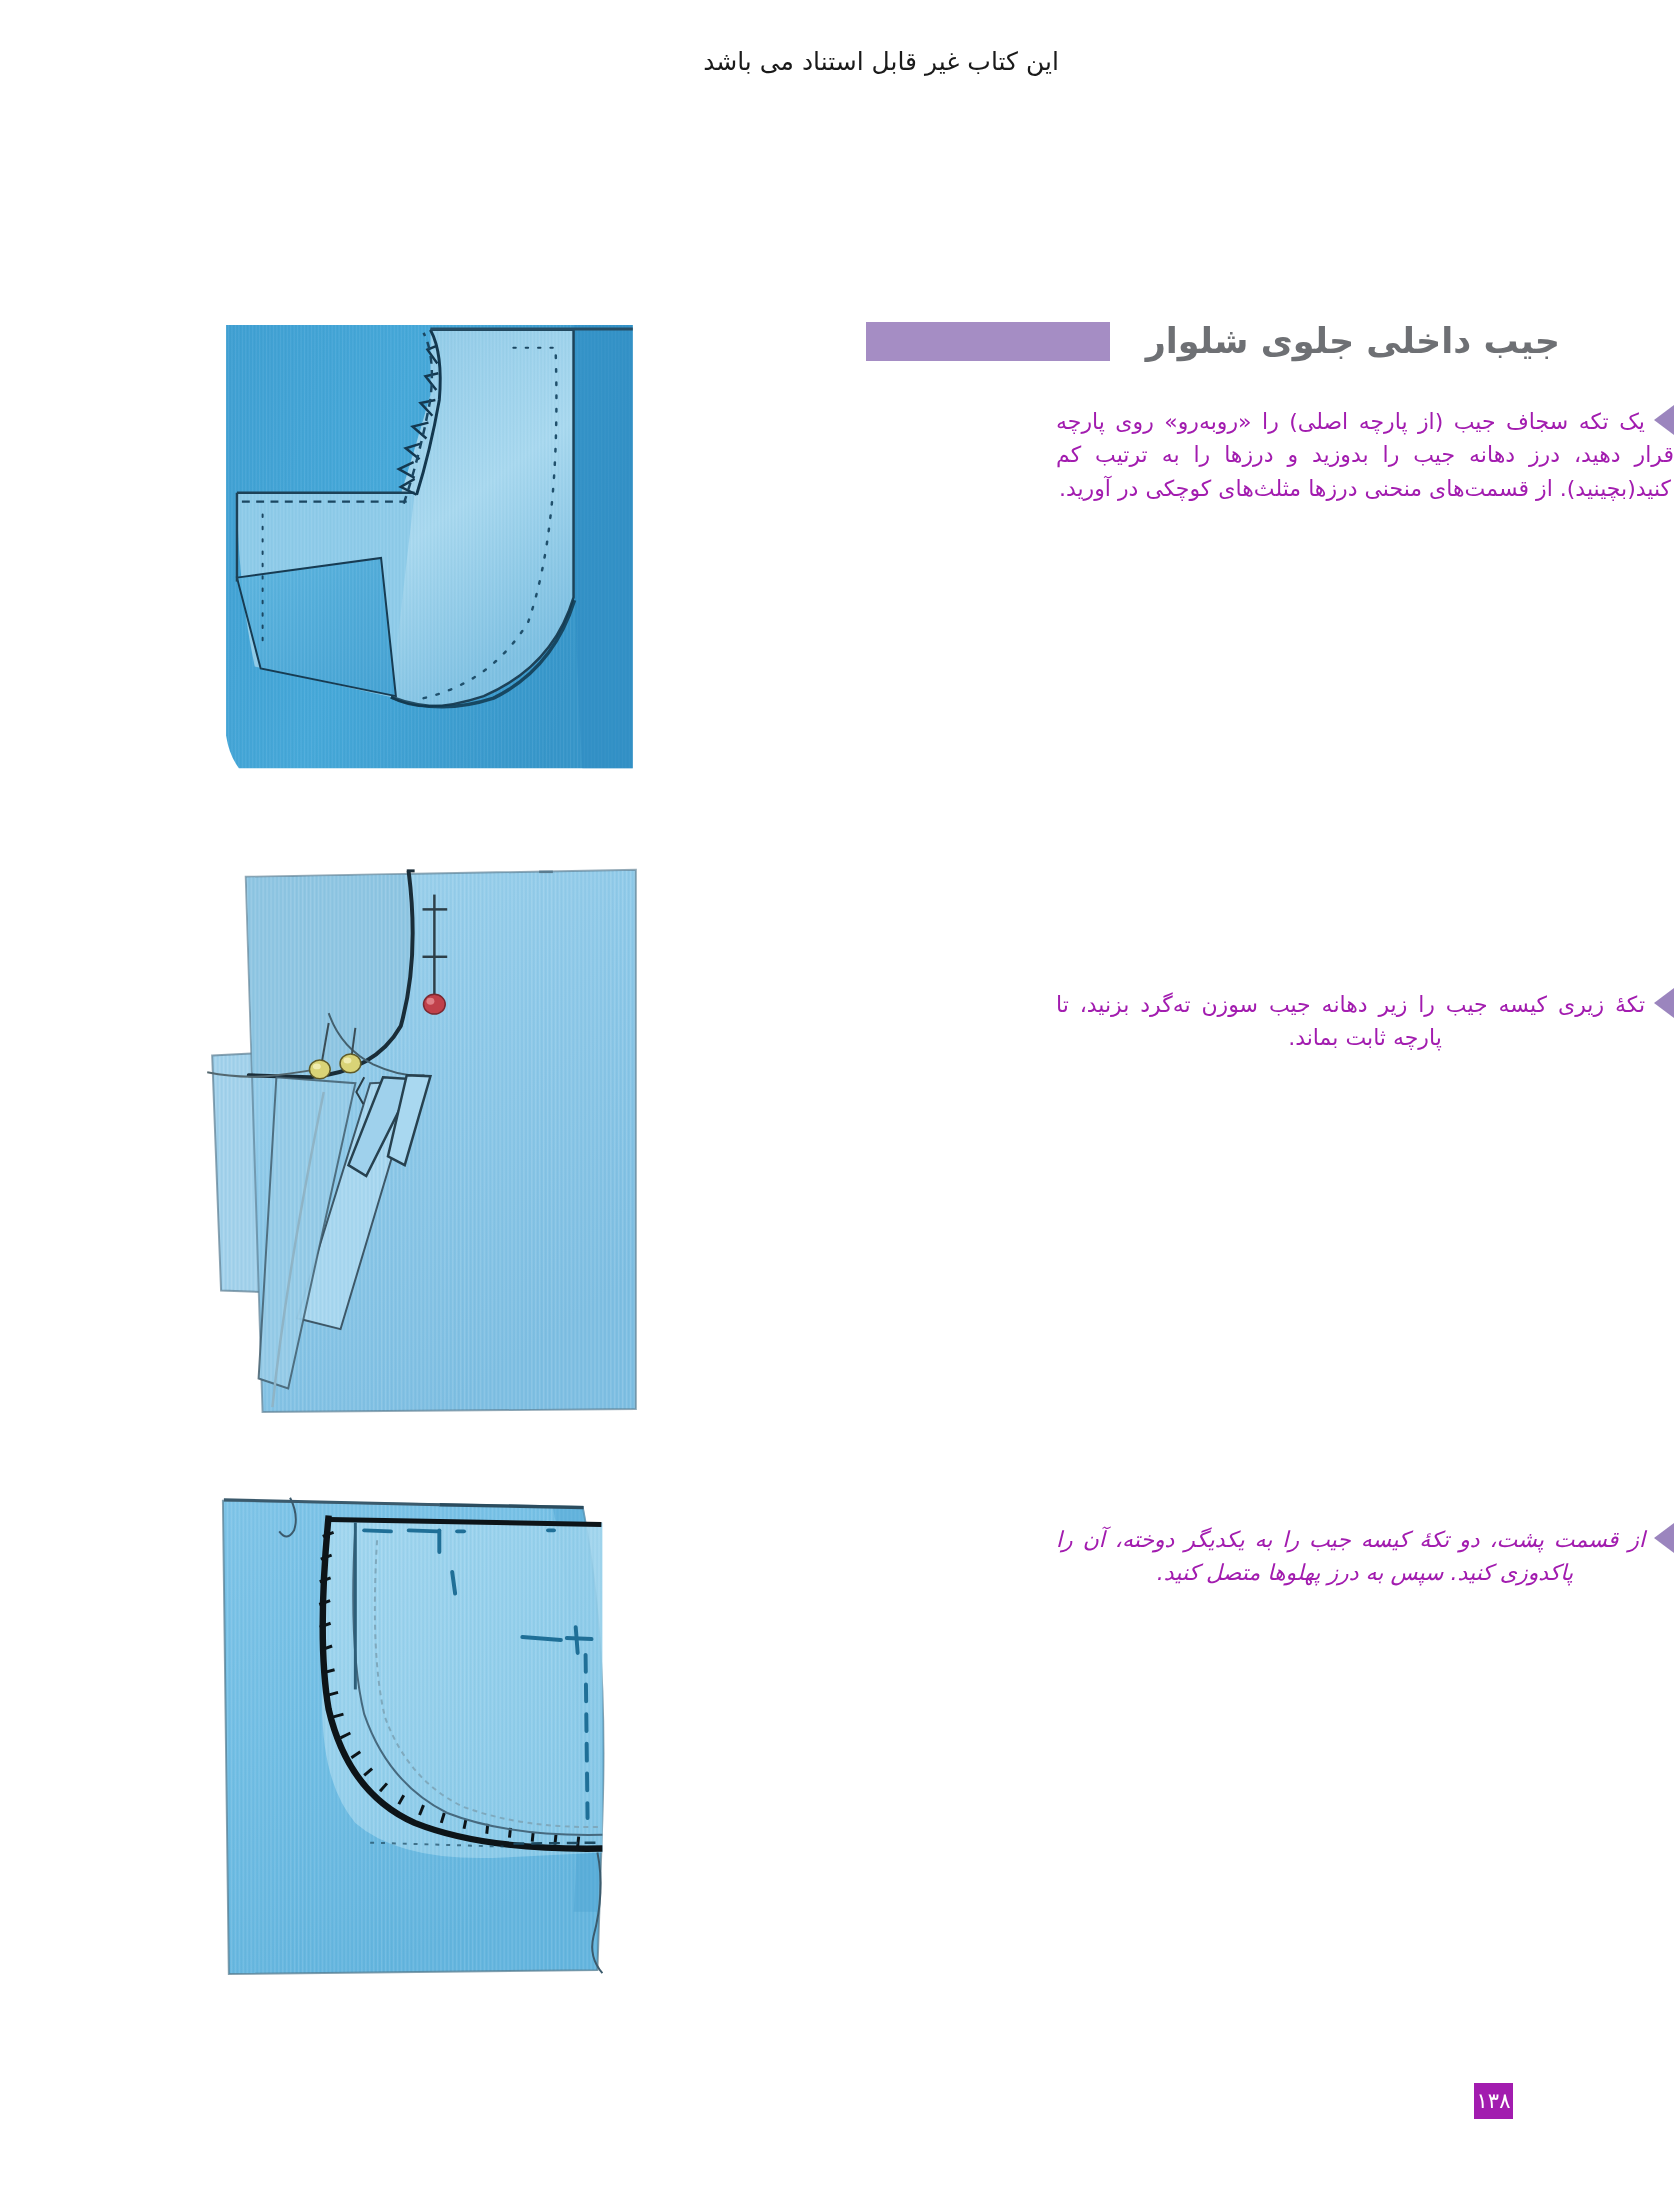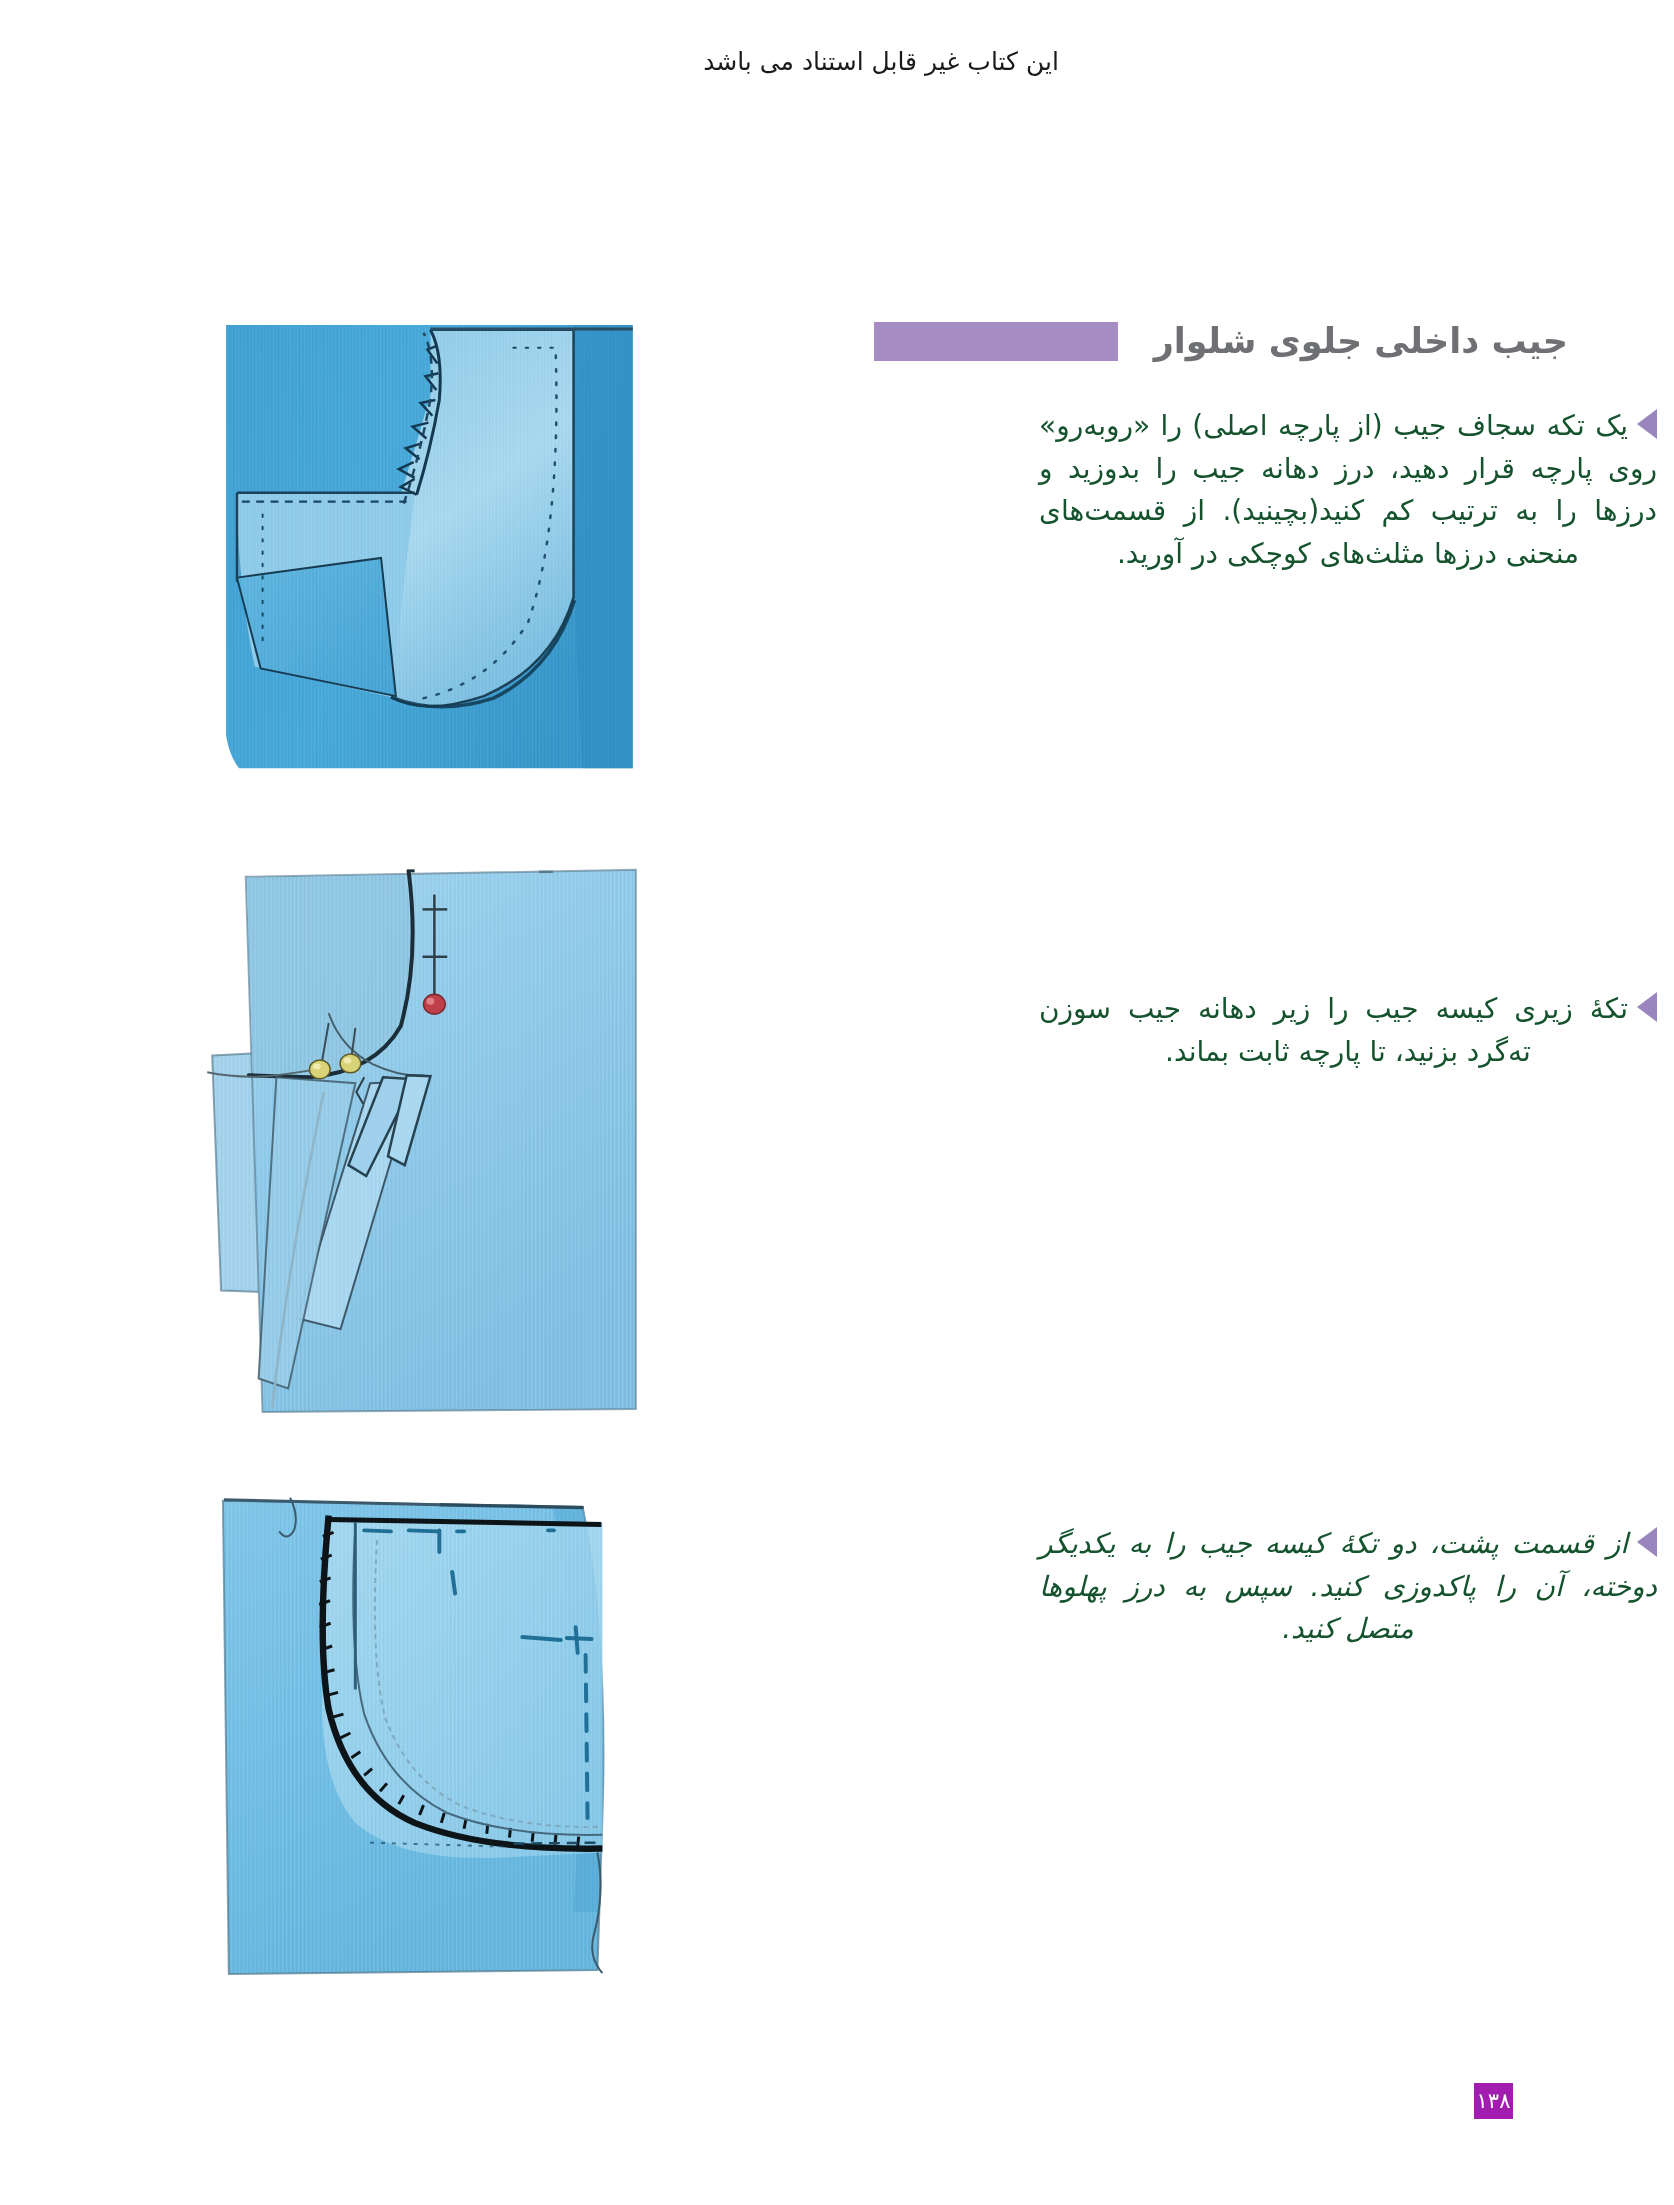--- a/index.html
+++ b/index.html
@@ -22,26 +22,26 @@
   .title-row{
     position:absolute;top:319px;right:106px;
     display:flex;flex-direction:row;align-items:center;
     height:45px;
   }
   .purple-bar{
     width:244px;height:39px;background:#a58dc4;flex:0 0 auto;
   }
   .section-title{
     font-size:35px;font-weight:bold;color:#6e7074;
-    white-space:nowrap;margin-right:0;margin-left:36px;
+    white-space:nowrap;margin-right:8px;margin-left:36px;
     line-height:1;
   }
   .para{
-    position:absolute;right:17px;width:618px;
-    font-size:28px;line-height:1.52;color:#14532d;
+    position:absolute;right:0;width:618px;
+    font-size:22px;line-height:1.52;color:#a21caf;
     text-align:justify;text-align-last:center;
     direction:rtl;
   }
   .para.p1{ top:405px; }
   .para.p2{ top:988px; }
   .para.p3{ top:1523px;font-style:italic; }
 
   .bullet{
     display:inline-block;width:0;height:0;vertical-align:middle;
     border-top:15px solid transparent;

